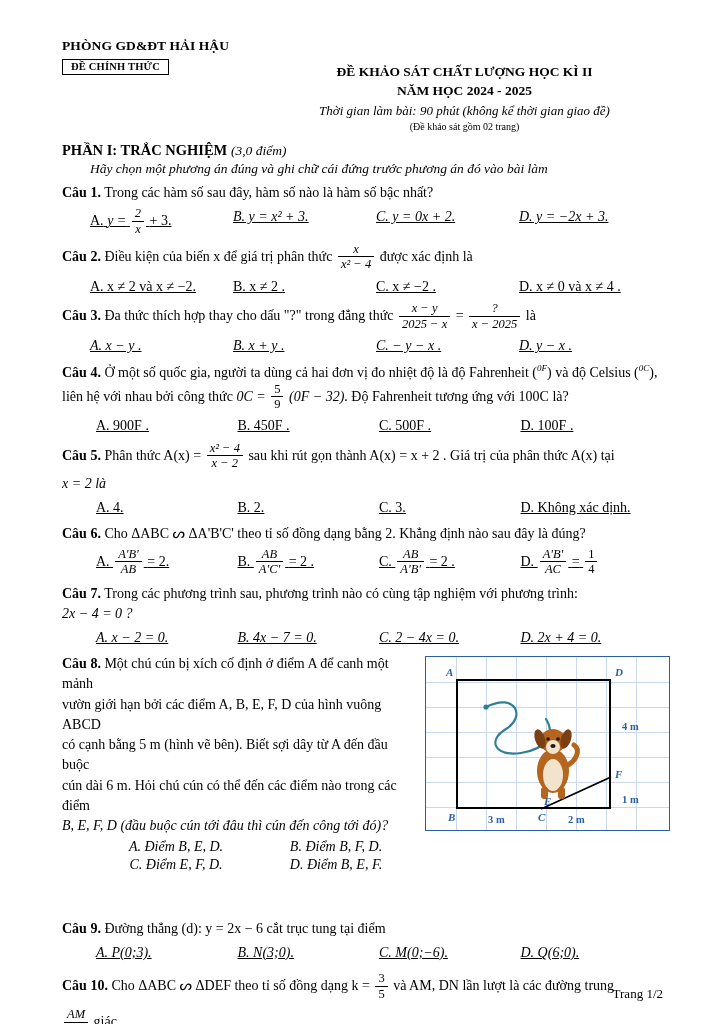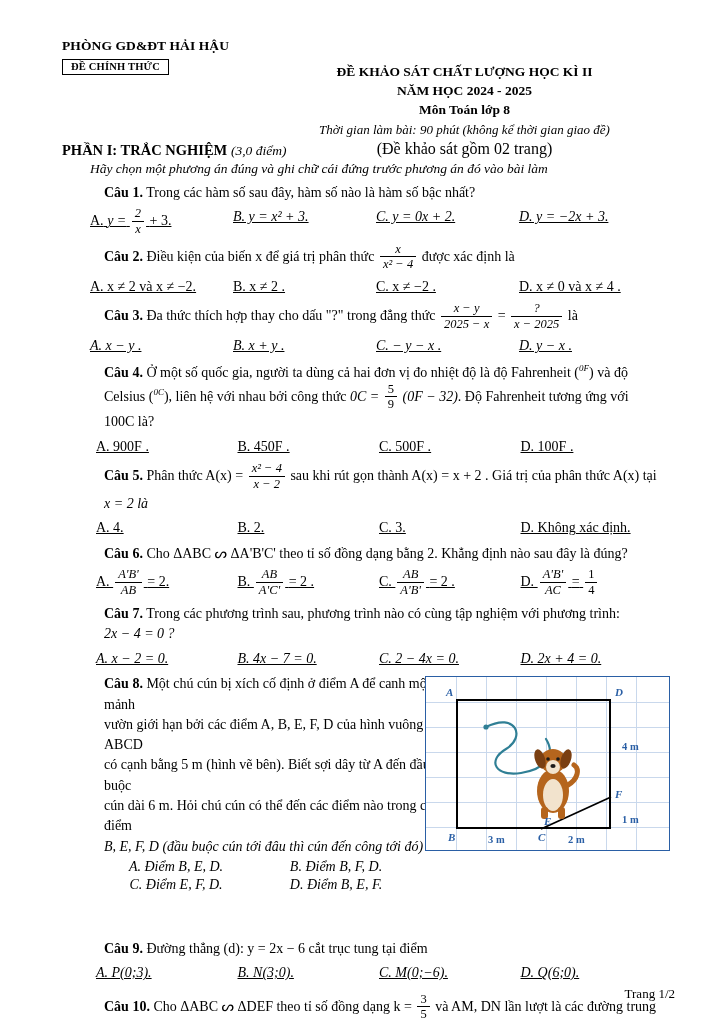--- a/index.html
+++ b/index.html
@@ -74,21 +74,21 @@
     font-weight: bold;
     font-size: 13.5px;
     margin-top: 3px;
   }
   .exam-time {
     font-style: italic;
     font-size: 13px;
     margin-top: 4px;
   }
   .exam-pages {
-    font-size: 16px;
+    font-size: 10px;
     margin-top: 2px;
   }
   
   .sec-title {
     font-weight: bold;
     font-size: 14.5px;
     margin-top: 12px;
   }
   .sec-title .pts {
     font-weight: normal;
@@ -98,21 +98,20 @@
   .instr {
     font-style: italic;
     font-size: 13.5px;
     margin-top: 2px;
     text-indent: 28px;
   }
   .q {
     font-size: 14px;
     margin-top: 6px;
     line-height: 1.45;
-    margin-left: 42px;
   }
   .qlabel {
     font-weight: bold;
   }
   .opts {
     display: flex;
     font-size: 14px;
     margin-top: 4px;
     padding-left: 28px;
     line-height: 1.4;
@@ -208,40 +207,39 @@
     padding-left: 34px;
     font-size: 14px;
     width: 355px;
     text-align: center;
   }
   .q8opts .row { display: flex; margin-top: 2px; }
   .q8opts .row > div { width: 160px; }
 
   .footer {
     position: absolute;
-    right: 50px;
+    right: 62px;
     bottom: 22px;
     font-size: 13px;
   }
 </style>
 </head>
 <body>
 
 <div class="page">
   <div class="inner">
 
     <div class="header">
       <div class="hdr-left">
         <div class="school">PHÒNG GD&amp;ĐT HẢI HẬU</div>
         <div class="official">ĐỀ CHÍNH THỨC</div>
       </div>
       <div class="hdr-right">
         <div class="exam-title">ĐỀ KHẢO SÁT CHẤT LƯỢNG HỌC KÌ II</div>
         <div class="exam-year">NĂM HỌC 2024 - 2025</div>
-        <div class="exam-subject">Môn Toán lớp 8</div>
         <div class="exam-time">Thời gian làm bài: 90 phút (không kể thời gian giao đề)</div>
         <div class="exam-pages">(Đề khảo sát gồm 02 trang)</div>
       </div>
     </div>
 
     <div class="sec-title">
       <span>PHẦN I: TRẮC NGHIỆM</span>
       <span class="pts">(3,0 điểm)</span>
     </div>
     <div class="instr">Hãy chọn một phương án đúng và ghi chữ cái đứng trước phương án đó vào bài làm</div>

